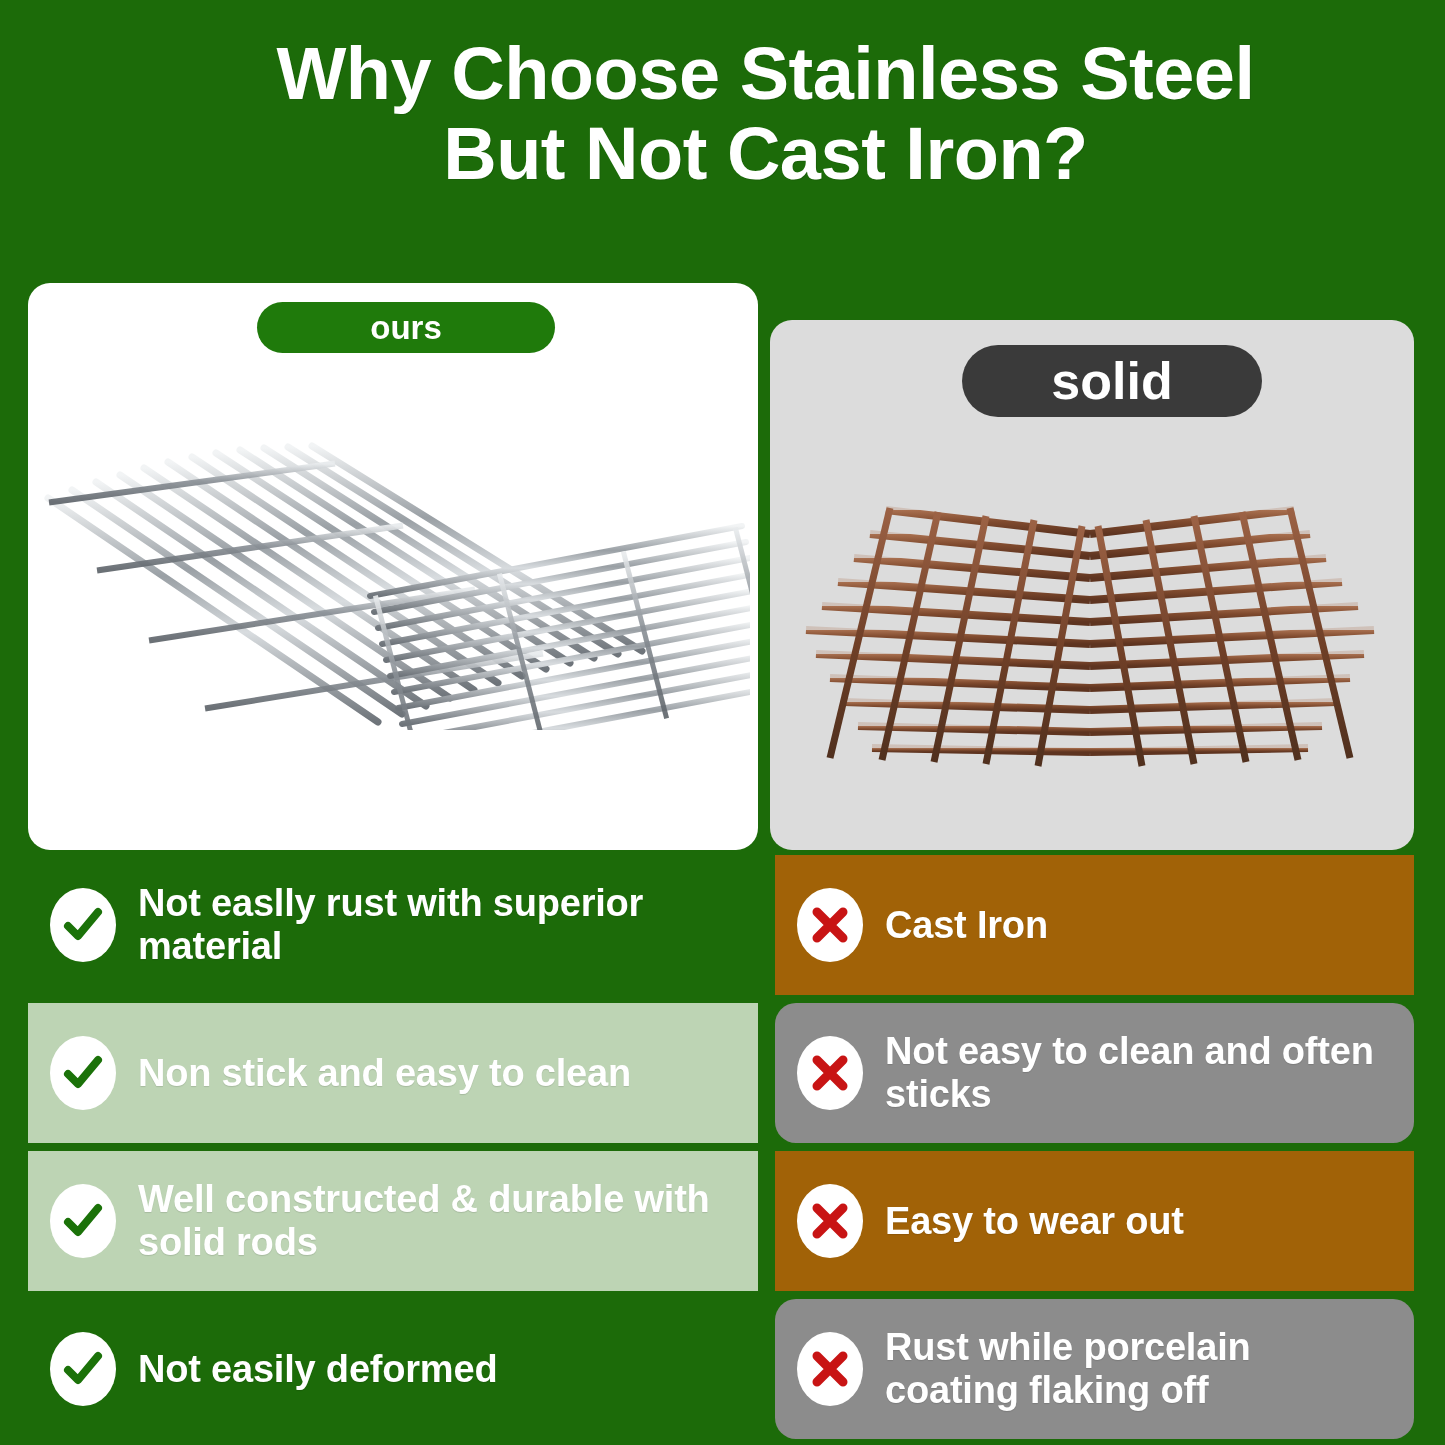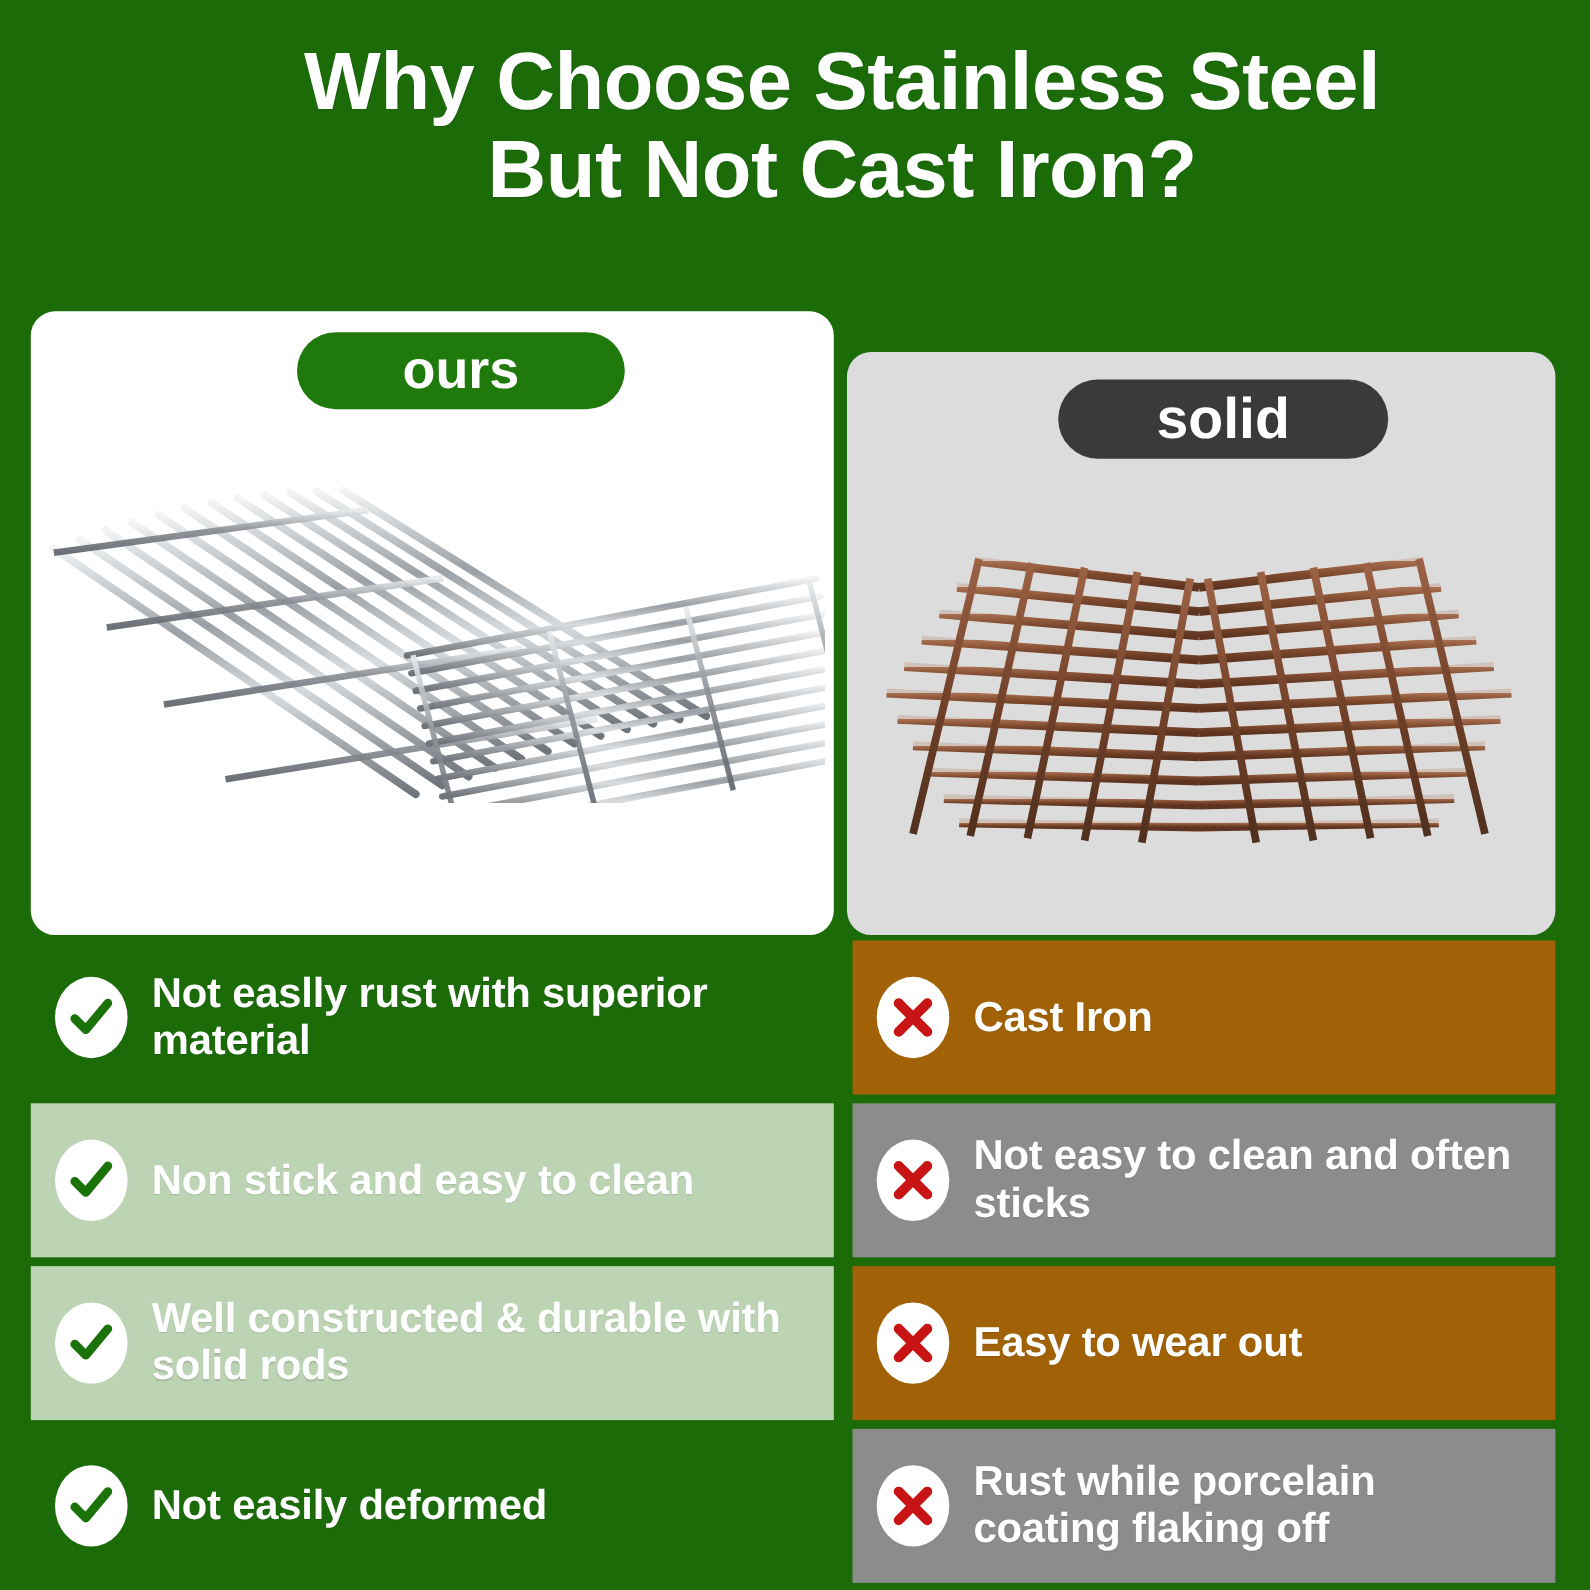--- a/index.html
+++ b/index.html
@@ -45,24 +45,24 @@
   
   .badge{
     position:absolute;
     display:flex; align-items:center; justify-content:center;
     border-radius:60px;
     color:#ffffff;
     font-weight:bold;
     line-height:1;
   }
   .badge-ours{
-    left:270px; top:302px;
-    width:298px; height:70px;
+    left:257px; top:302px;
+    width:298px; height:51px;
     background:#1f7a0b;
-    font-size:49px;
+    font-size:33px;
   }
   .badge-others{
     left:962px; top:345px;
     width:300px; height:72px;
     background:#3a3a3a;
     font-size:52px;
   }
 
   
   .art{ position:absolute; overflow:hidden; pointer-events:none; }
@@ -87,21 +87,21 @@
     padding:0 20px 0 22px;
     margin-bottom:8px;
   }
   
   .col-left .frow{ height:140px; }
   .col-left .frow.alt{ background:#bdd4b4; }
   .col-left .frow.plain{ background:#1c6b09;align-items:center; }
   
   .col-right .frow{ height:140px; }
   .col-right .frow.light{ background:#a16207; }
-  .col-right .frow.dark { background:#8c8c8c; }
+  .col-right .frow.dark { background:#8c8c8c;border-radius:21px; }
 
   .frow .ftext{
     color:#ffffff;
     font-size:38px;
     font-weight:bold;
     line-height:1.12;
     letter-spacing:-0.2px;
     text-shadow:0 1px 1px rgba(0,0,0,.12);
   }
 

